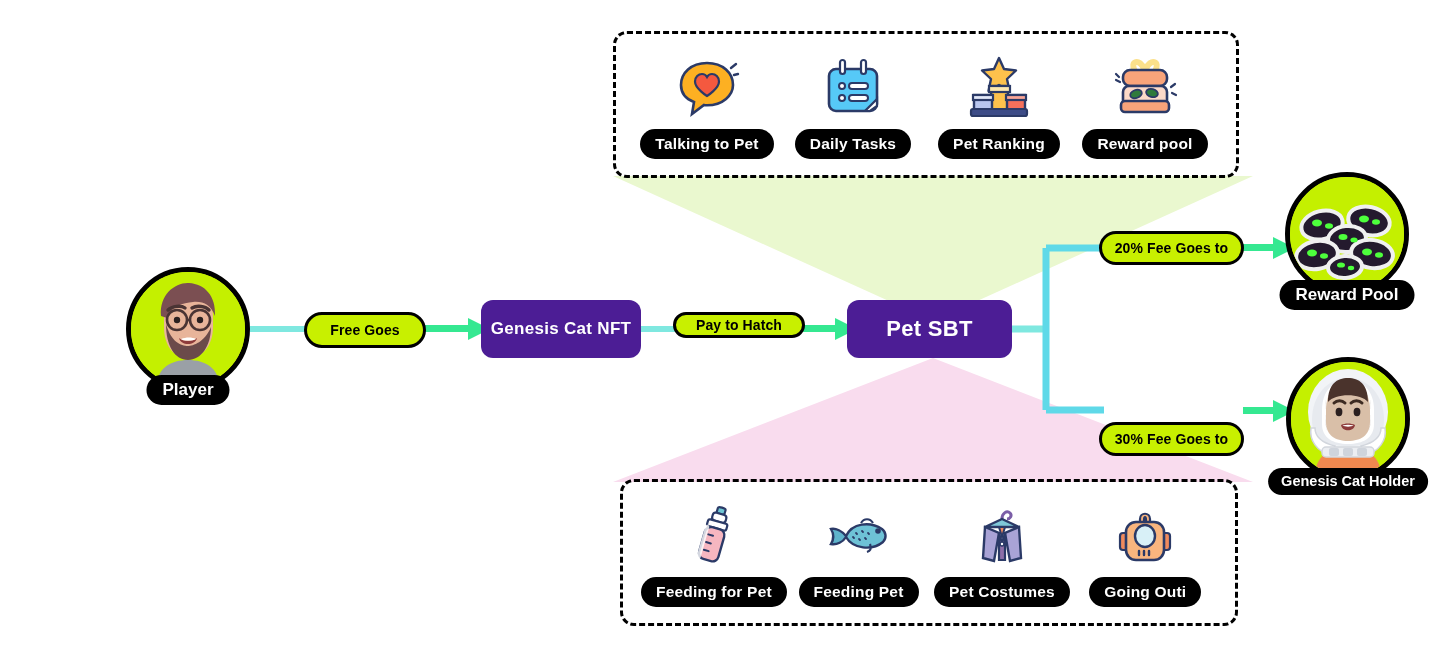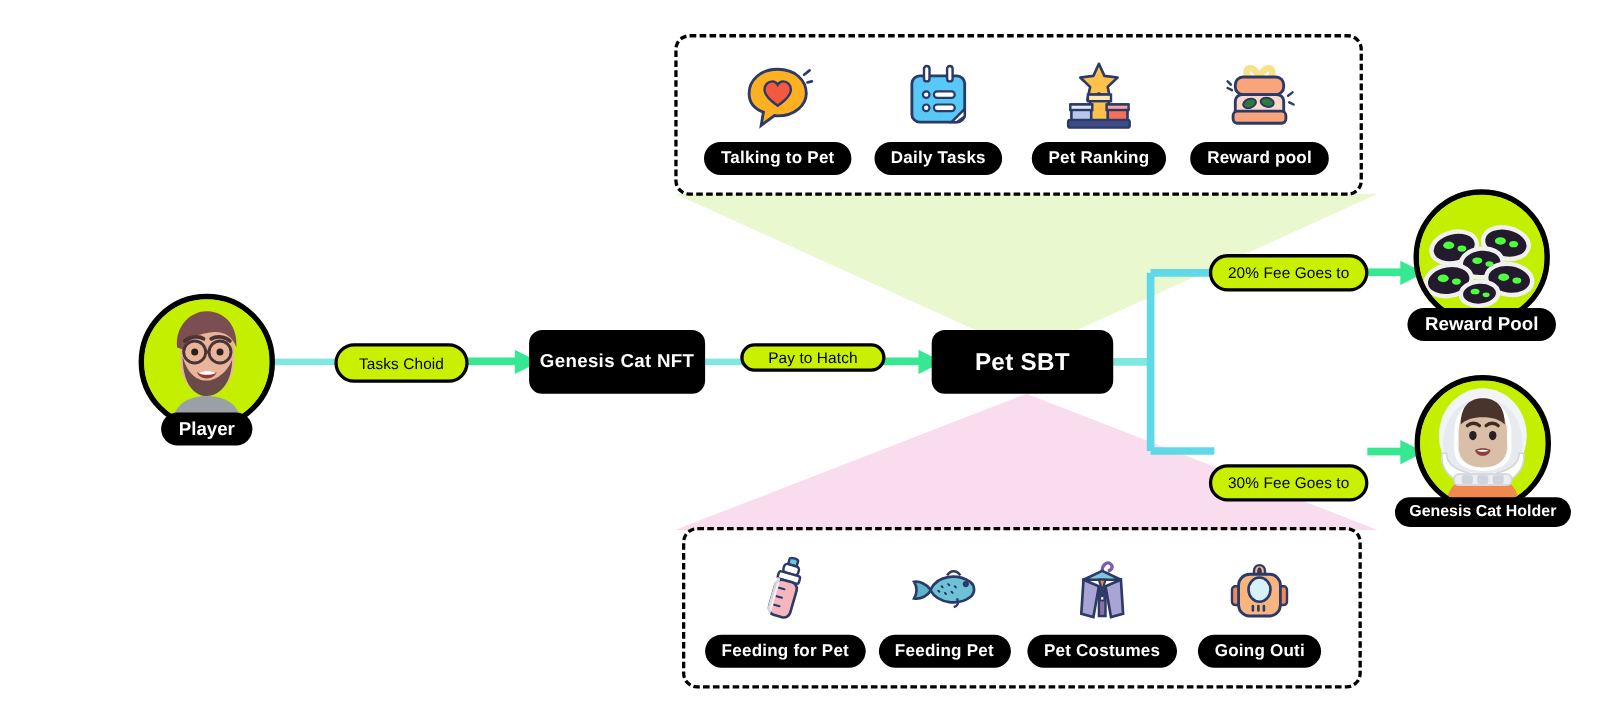--- a/index.html
+++ b/index.html
@@ -58,41 +58,41 @@
     font-weight: bold;
     padding: 7px 15px 8px 15px;
     white-space: nowrap;
     letter-spacing: .2px;
     line-height: 1;
   }
 
   
   .black-box {
     position: absolute;
-    background: #000000;
+    background: #4c1d95;
     color: #ffffff;
     border-radius: 12px;
     display: flex;
     align-items: center;
     justify-content: center;
     font-weight: bold;
     white-space: nowrap;
     letter-spacing: .3px;
   }
 
   .green-pill {
     position: absolute;
     background: #c8f000;
     border: 3px solid #000000;
     border-radius: 22px;
     display: flex;
     align-items: center;
     justify-content: center;
     color: #000000;
-    font-weight: normal;
+    font-weight: bold;
     font-size: 14px;
     white-space: nowrap;
     box-sizing: border-box;
     letter-spacing: .1px;
   }
 
   
   .avatar-node { position: absolute; }
   .avatar-circle {
     width: 124px;
@@ -314,21 +314,21 @@
         <path d="M37 38 C41 34 50 33 54 36" fill="none" stroke="#4a3434" stroke-width="3.4" stroke-linecap="round"></path>
         <path d="M61 36 C66 33 74 34 78 38" fill="none" stroke="#4a3434" stroke-width="3.4" stroke-linecap="round"></path>
         <path d="M48 66 C52 70 62 70 66 66 C64 74 50 74 48 66 Z" fill="#8d3b3b"></path>
         <path d="M50 67 C55 65 61 65 65 67 C62 69 52 69 50 67 Z" fill="#ffffff"></path>
       </svg>
     </div>
     <div class="avatar-caption">Player</div>
   </div>
 
   <div class="green-pill" style="left:304px; top:312px; width:122px; height:36px;">
-    <span>Tasks Choid</span>
+    <span>Free Goes</span>
   </div>
 
   <div class="black-box" style="left:481px; top:300px; width:160px; height:58px; font-size:17px;">
     <span>Genesis Cat NFT</span>
   </div>
 
   <div class="green-pill" style="left:673px; top:312px; width:132px; height:26px;">
     <span>Pay to Hatch</span>
   </div>
 
@@ -368,21 +368,21 @@
           <ellipse cx="77" cy="75" rx="5" ry="3.4"></ellipse>
             <ellipse cx="89" cy="78" rx="4" ry="2.8"></ellipse>
           <ellipse cx="51" cy="88" rx="4" ry="2.6"></ellipse>
             <ellipse cx="61" cy="91" rx="3.2" ry="2.2"></ellipse>
         </g>
       </svg>
     </div>
     <div class="avatar-caption">Reward Pool</div>
   </div>
 
-  <div class="avatar-node" style="left:1286px; top:341px;">
+  <div class="avatar-node" style="left:1286px; top:357px;">
     <div class="avatar-circle">
       <svg width="114" height="114" viewBox="0 0 114 114">
         <rect width="114" height="114" fill="#c4f000"></rect>
         <path d="M24 114 C24 94 38 86 57 86 C76 86 90 94 90 114 Z" fill="#f0884f"></path>
         <ellipse cx="57" cy="50" rx="40" ry="43" fill="#f2f4f7"></ellipse>
         <path d="M21 58 C21 34 36 16 57 16 C78 16 93 34 93 58 C93 74 84 84 57 84 C30 84 21 74 21 58 Z" fill="#e7eaef"></path>
         <path d="M31 48 C31 28 43 18 57 18 C71 18 83 28 83 48 L83 62 C83 76 72 82 57 82 C42 82 31 76 31 62 Z" fill="#ffffff"></path>
         <path d="M35 48 C35 29 45 21 57 21 C69 21 79 29 79 48 L79 60 C79 73 70 79 57 79 C44 79 35 73 35 60 Z" fill="#d9bfa8"></path>
         <path d="M37 40 C37 22 46 16 57 16 C68 16 77 22 77 40 C70 31 44 31 37 40 Z" fill="#4a332c"></path>
         <path d="M35 36 C33 52 34 66 38 74 C34 66 33 50 35 36 Z" fill="#4a332c"></path>

